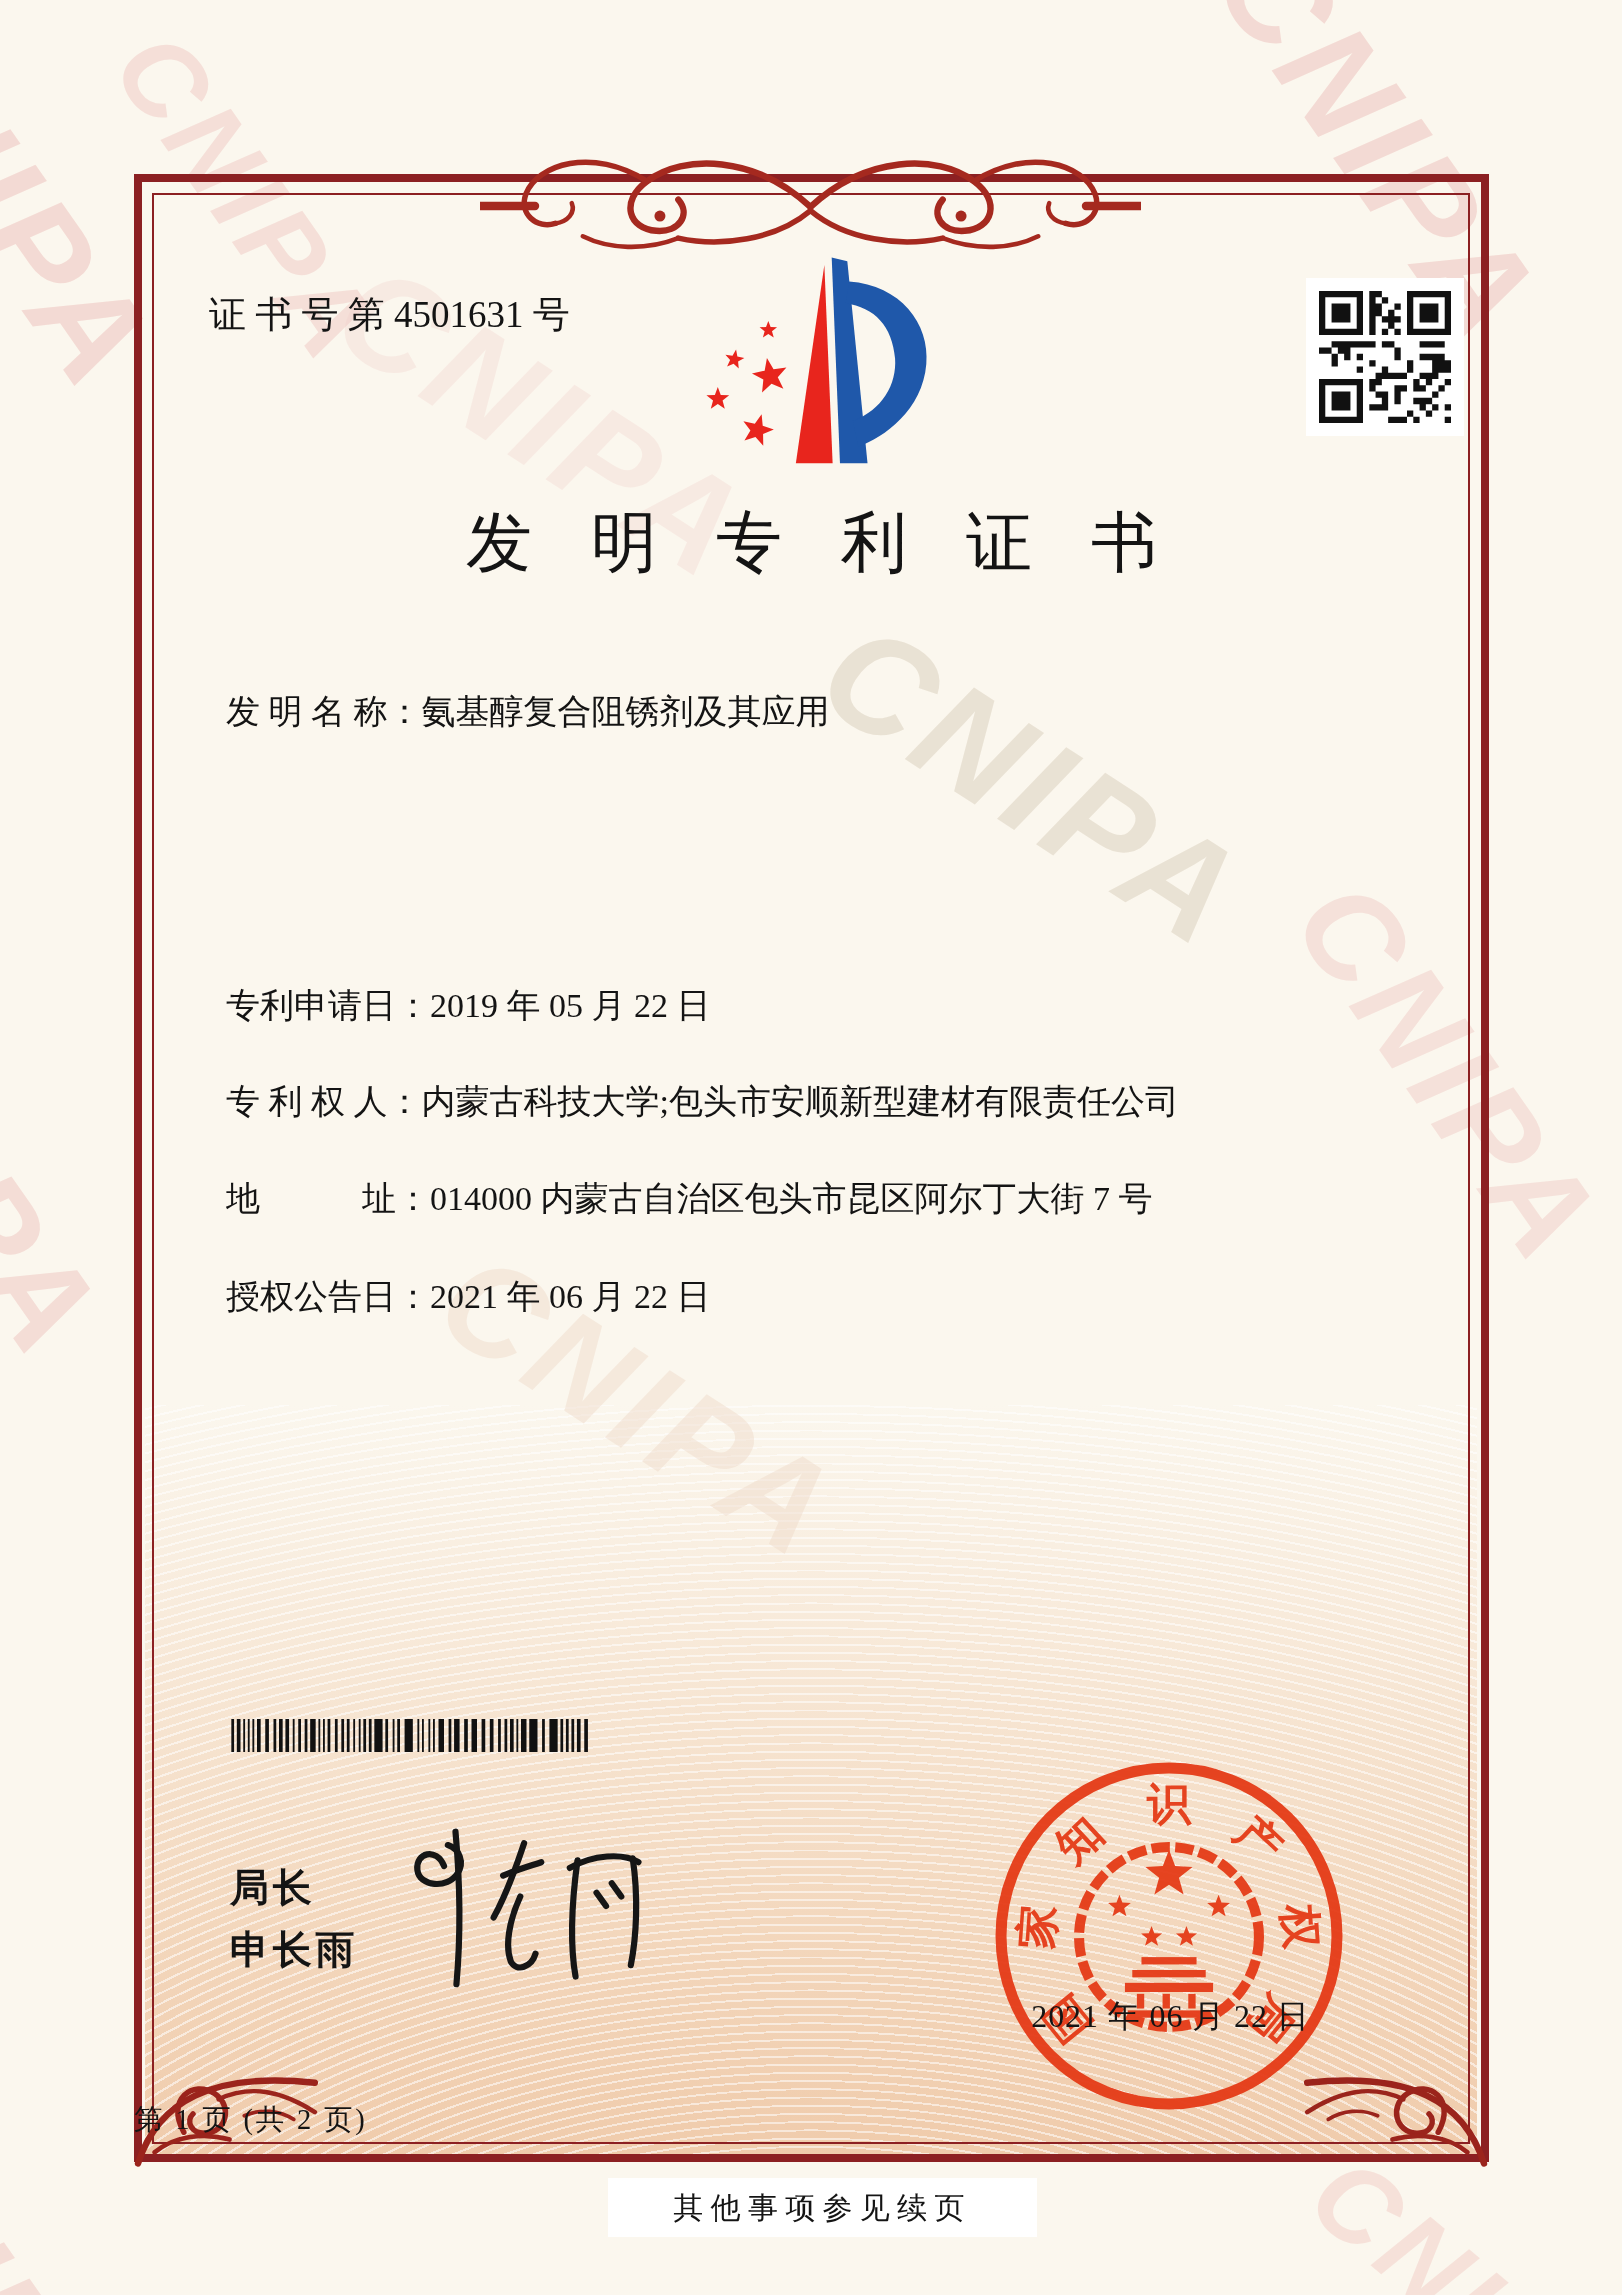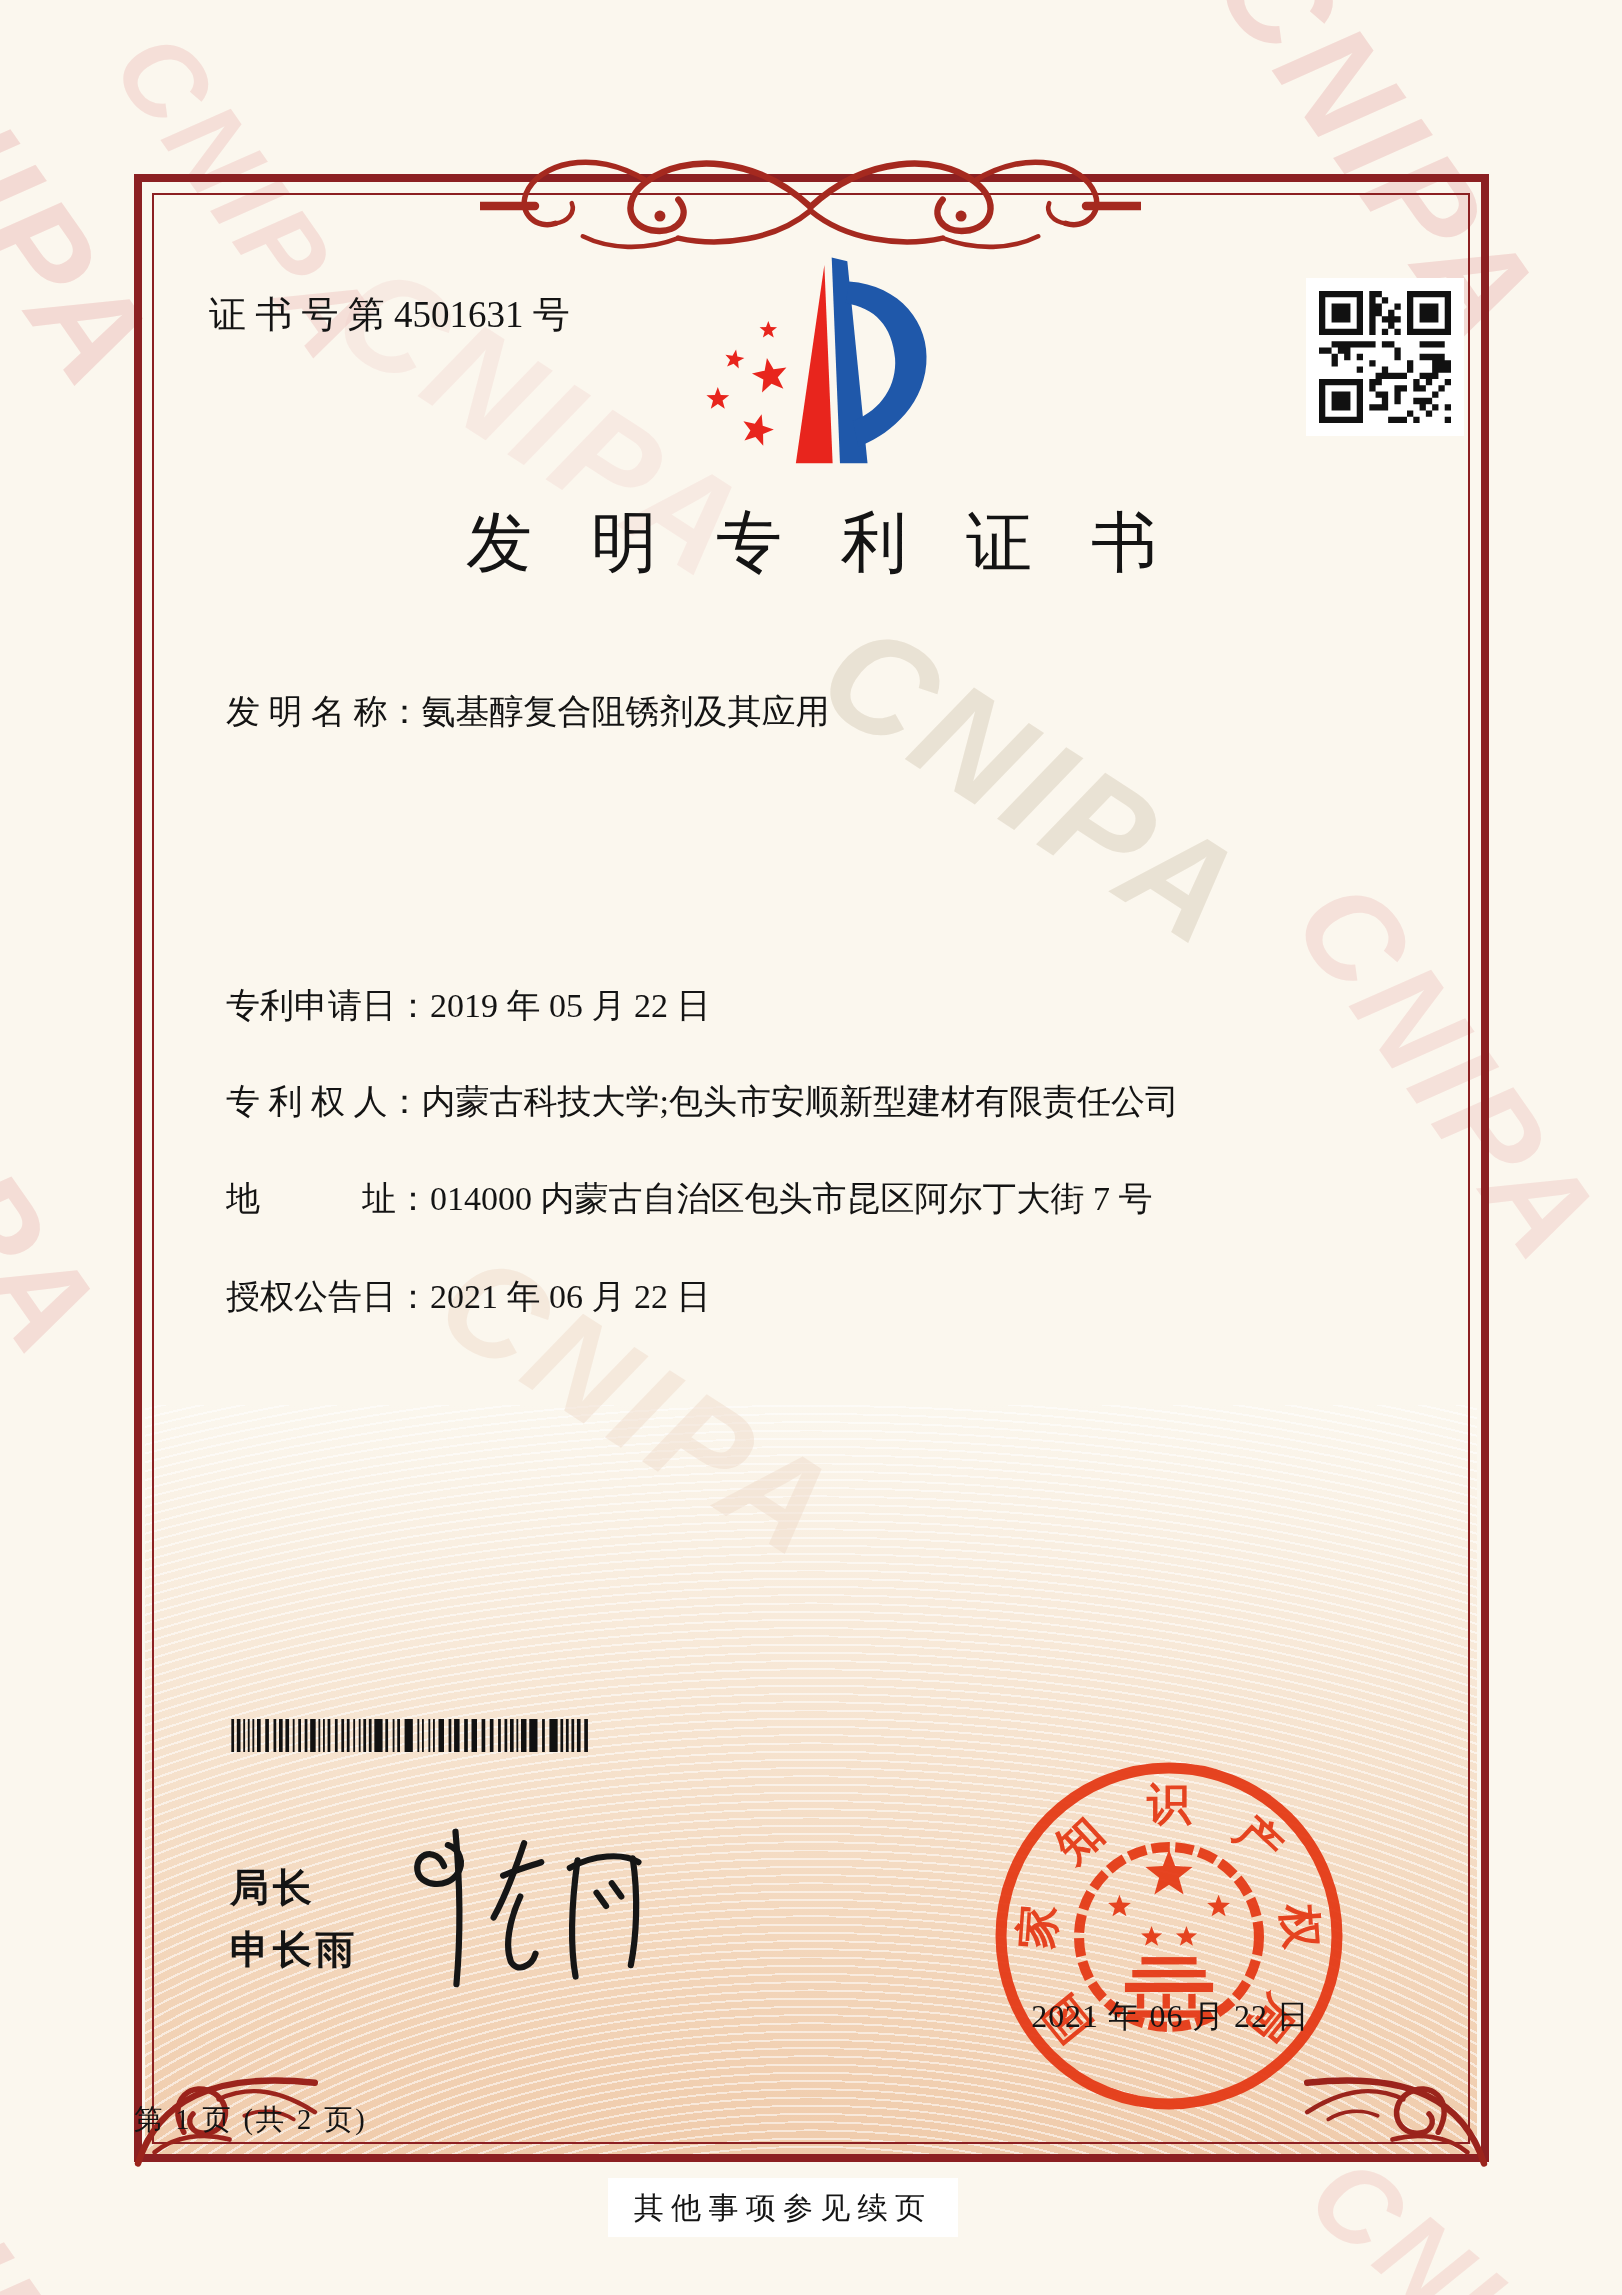--- a/index.html
+++ b/index.html
@@ -41,21 +41,21 @@
   .issuer-name{position:absolute;left:230px;top:1923px;font-size:39px;z-index:4;letter-spacing:3.7px;
       font-family:"Liberation Sans","DejaVu Sans",sans-serif;font-weight:700;}
   .sig{position:absolute;left:402px;top:1826px;z-index:4;}
   .seal{position:absolute;left:990px;top:1757px;width:358px;height:358px;z-index:4;opacity:.95;}
   .seal-char{font-size:48px;font-weight:700;fill:#e53b17;text-anchor:middle;
       font-family:"Liberation Serif","DejaVu Serif",serif;dominant-baseline:central;}
   .seal-date{position:absolute;left:996px;top:1995px;width:349px;text-align:center;font-size:32px;
       z-index:5;letter-spacing:0.9px;white-space:nowrap;}
   .page-num{position:absolute;left:134px;top:2101px;width:1193px;text-align:left;font-size:28.5px;
       z-index:4;letter-spacing:2.8px;}
-  .note-box{position:absolute;left:608px;top:2178px;width:350px;height:59px;background:#ffffff;
+  .note-box{position:absolute;left:608px;top:2178px;width:429px;height:59px;background:#ffffff;
       z-index:4;text-align:center;line-height:59px;font-size:30px;letter-spacing:7.3px;}
   .lab,.val{display:inline;}
 </style>
 </head>
 <body>
 
 <div class="page">
 
   <span class="wm" style="left:-73px;top:-46px;font-size:138px;color:#eec4bf;opacity:.55;transform:rotate(55deg);">CNIPA</span>
   <span class="wm" style="left:193px;top:9.2px;font-size:110px;color:#eec4bf;opacity:.45;transform:rotate(55deg);">CNIPA</span>

